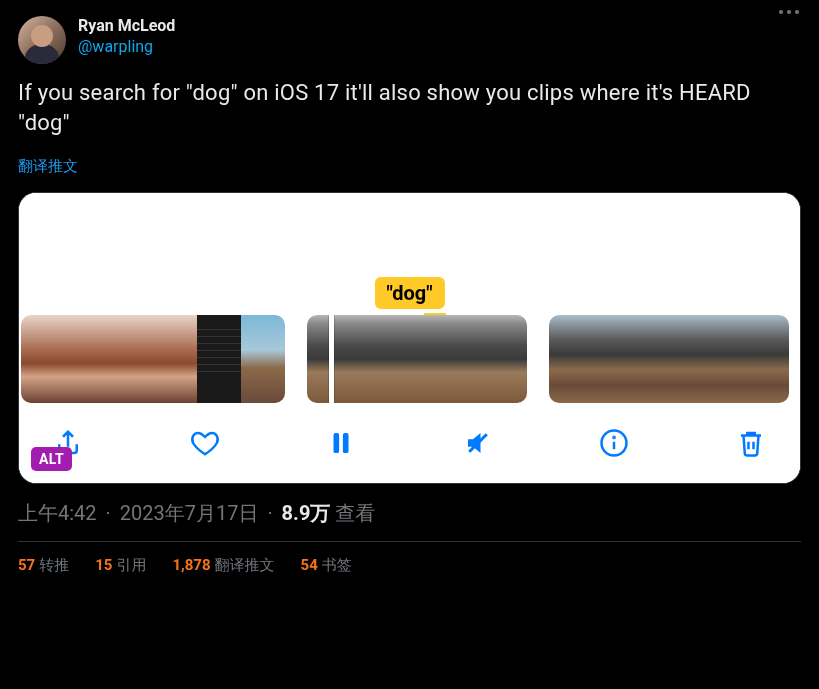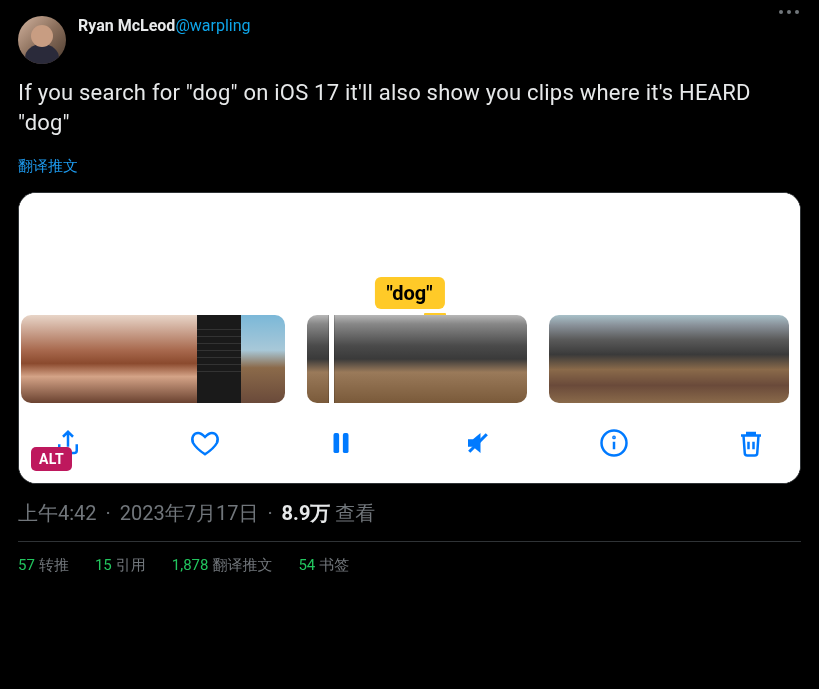--- a/index.html
+++ b/index.html
@@ -36,21 +36,21 @@
     background:#c89d82;
     left:13px;top:9px;
   }
   .avatar::before{
     content:"";
     position:absolute;
     width:34px;height:28px;border-radius:50% 50% 0 0;
     background:#2a2a3a;
     left:7px;top:28px;
   }
-  .names { display:flex; flex-direction:row; line-height:1.3; }
+  .names { display:flex; flex-direction:column; line-height:1.3; }
   .display-name { font-weight:700; font-size:16px; color:#e7e9ea; }
   .handle { color:#0ea5e9; font-size:16px; }
   .more {
     position:absolute; right:20px; top:10px;
     color:#71767b; display:flex; gap:4px;
   }
   .more span{ width:4px;height:4px;background:#71767b;border-radius:50%; }
   .body-text {
     margin-top:14px;
     font-size:22px;
@@ -144,21 +144,21 @@
   }
   .tool-icon{
     width:34px;height:34px;
     display:flex;align-items:center;justify-content:center;
   }
   .tool-icon svg{ width:30px; height:30px; stroke:#007aff; fill:none; stroke-width:2; }
   .alt-badge{
     position:absolute;
     left:12px;
     bottom:12px;
-    background:#be185d;
+    background:#a21caf;
     color:#fff;
     font-weight:700;
     font-size:14px;
     padding:4px 8px;
     border-radius:5px;
     letter-spacing:0.02em;
   }
   .meta{
     margin-top:16px;
     color:#71767b;
@@ -171,21 +171,21 @@
     height:1px;
     background:#2f3336;
   }
   .stats{
     margin-top:14px;
     display:flex;
     gap:26px;
     color:#71767b;
     font-size:15px;
   }
-  .stats .num{ color:#22c55e; font-weight:400; margin-right:4px; }
+  .stats .num{ color:#f97316; font-weight:700; margin-right:4px; }
 </style>
 </head>
 <body>
 
 <div class="tweet">
 
   <div class="header">
     <div class="avatar"></div>
     <div class="names">
       <span class="display-name">Ryan McLeod</span>

